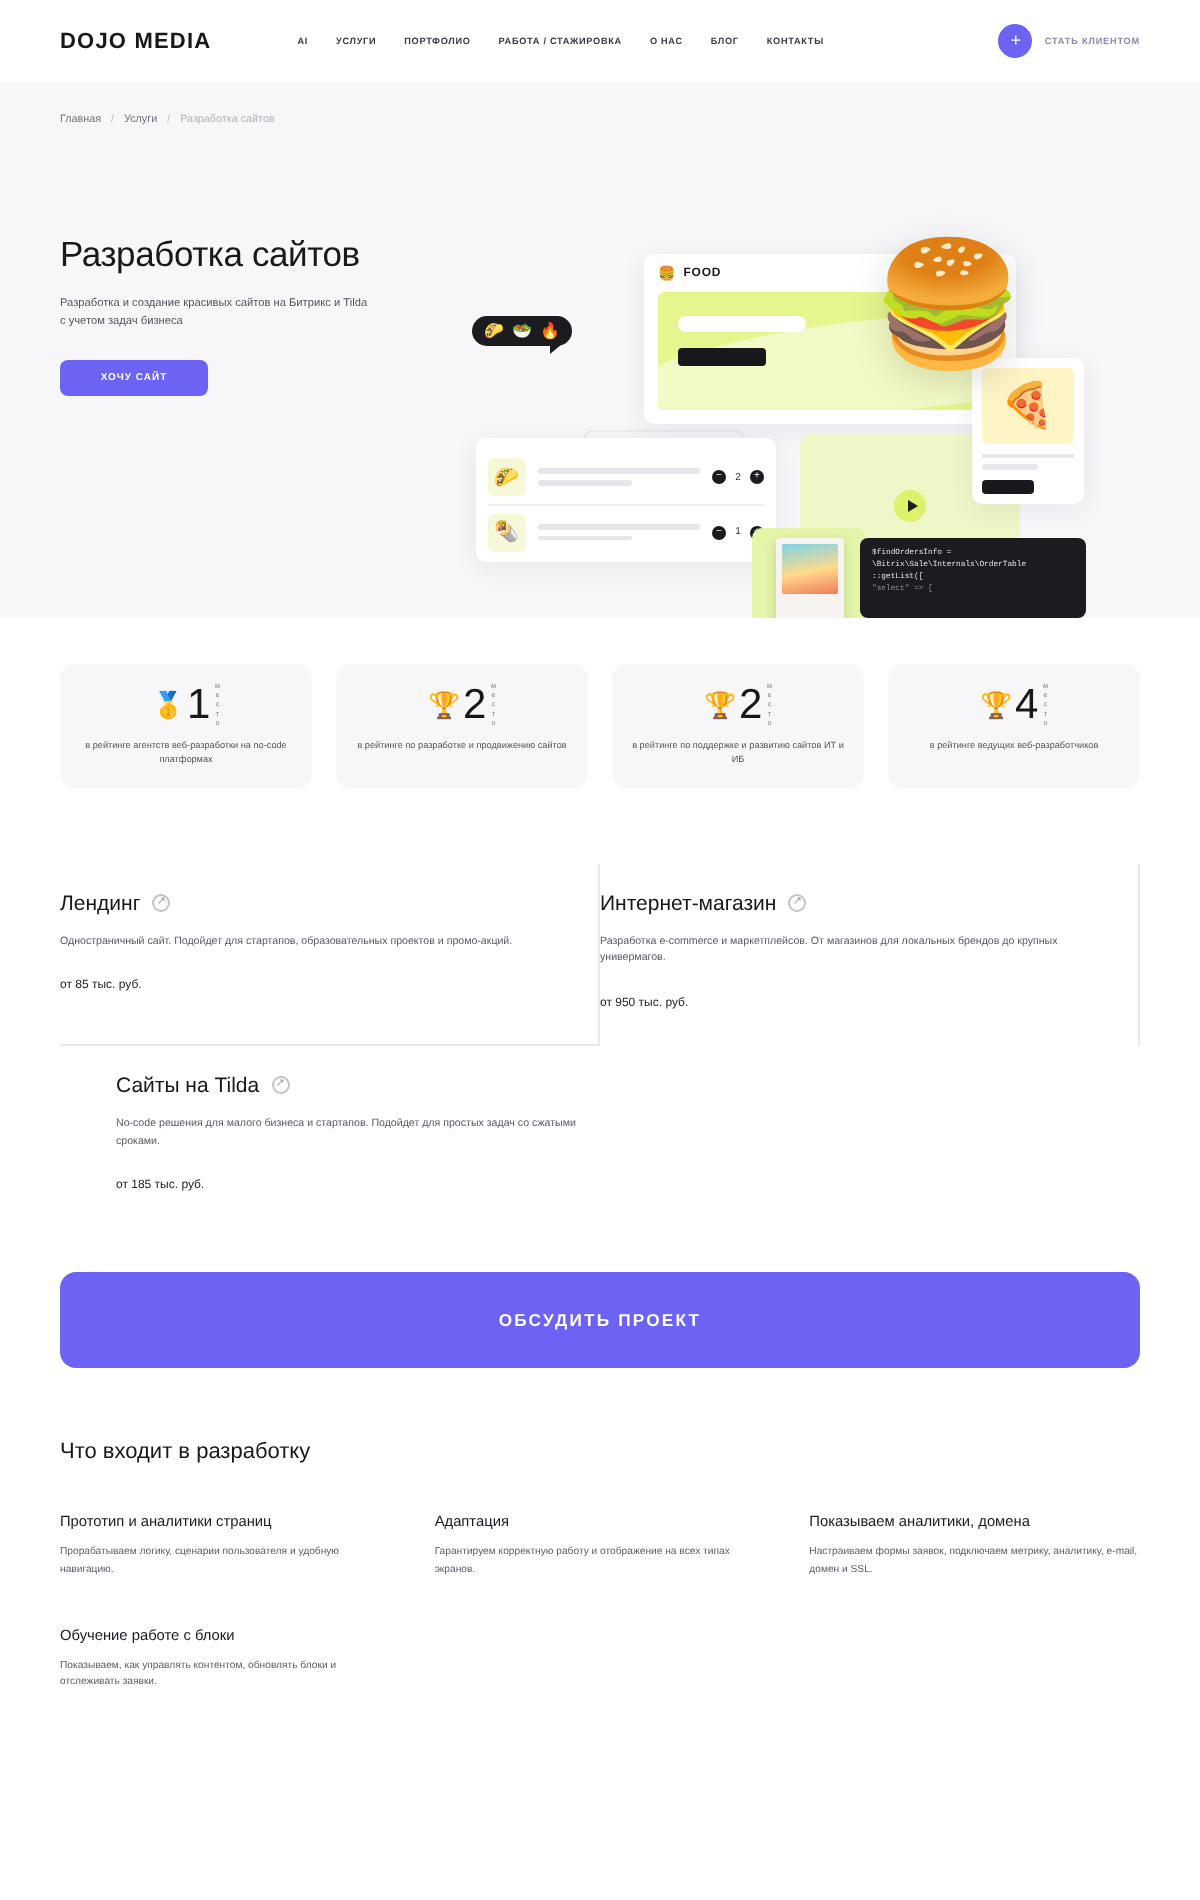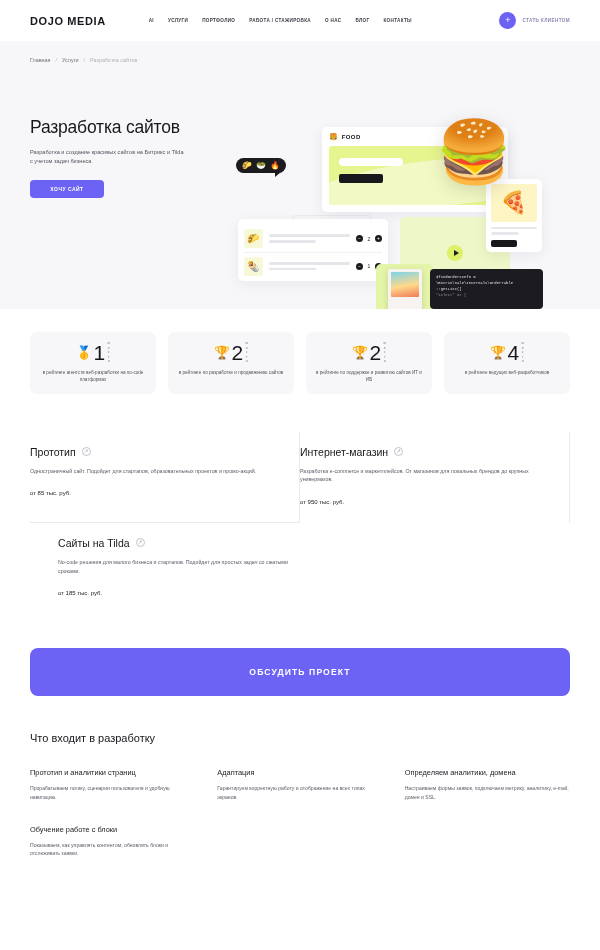--- a/index.html
+++ b/index.html
@@ -274,21 +274,21 @@
     width:9px; height:9px; border-radius:50%;
     border:1px solid #c2c2cc; color:#9a9aa6;
     display:flex; align-items:center; justify-content:center;
     font-size:5.5px; line-height:1; cursor:pointer; flex:0 0 auto;
   }
   .svc-desc { margin-top:9px; font-size:5.3px; line-height:1.65; color:#5a5a66; }
   .svc-price { margin-top:15px; font-size:6px; color:#22222a; }
 
   
   .bigcta {
-    margin:34px 30px 0 30px;
+    margin:22px 30px 0 30px;
     height:48px; background:#6c63f5; border-radius:8px;
     display:flex; align-items:center; justify-content:center;
     color:#fff; font-size:8.6px; font-weight:600; letter-spacing:1.1px;
     cursor:pointer; border:none; width:calc(100% - 60px);
   }
 
   
   .features { padding:36px 30px 0 30px; }
   .features-title { font-size:11px; font-weight:400; color:#17171c; }
   .feat-grid {
@@ -451,21 +451,21 @@
     </div>
     <div class="stat-text">в рейтинге ведущих веб-разработчиков</div>
   </div>
 </section>
 
 <section class="services">
   <div class="svc-grid">
 
     <div class="svc col-l row-1">
       <div class="svc-head">
-        <span class="svc-title">Прототип</span>
+        <span class="svc-title">Лендинг</span>
         <span class="arrow-ic">↗</span>
       </div>
       <div class="svc-desc">Одностраничный сайт. Подойдет для стартапов, образовательных проектов и промо-акций.</div>
       <div class="svc-price">от 85 тыс. руб.</div>
     </div>
 
 
     <div class="svc col-l">
       <div class="svc-head">
         <span class="svc-title">Интернет-магазин</span>
@@ -495,21 +495,21 @@
   <div class="feat-grid">
     <div>
       <div class="feat-name">Прототип и аналитики страниц</div>
       <div class="feat-desc">Прорабатываем логику, сценарии пользователя и удобную навигацию.</div>
     </div>
     <div>
       <div class="feat-name">Адаптация</div>
       <div class="feat-desc">Гарантируем корректную работу и отображение на всех типах экранов.</div>
     </div>
     <div>
-      <div class="feat-name">Определяем аналитики, домена</div>
+      <div class="feat-name">Показываем аналитики, домена</div>
       <div class="feat-desc">Настраиваем формы заявок, подключаем метрику, аналитику, e-mail, домен и SSL.</div>
     </div>
     <div>
       <div class="feat-name">Обучение работе с блоки</div>
       <div class="feat-desc">Показываем, как управлять контентом, обновлять блоки и отслеживать заявки.</div>
     </div>
   </div>
 </section>
 
 </body></html>

